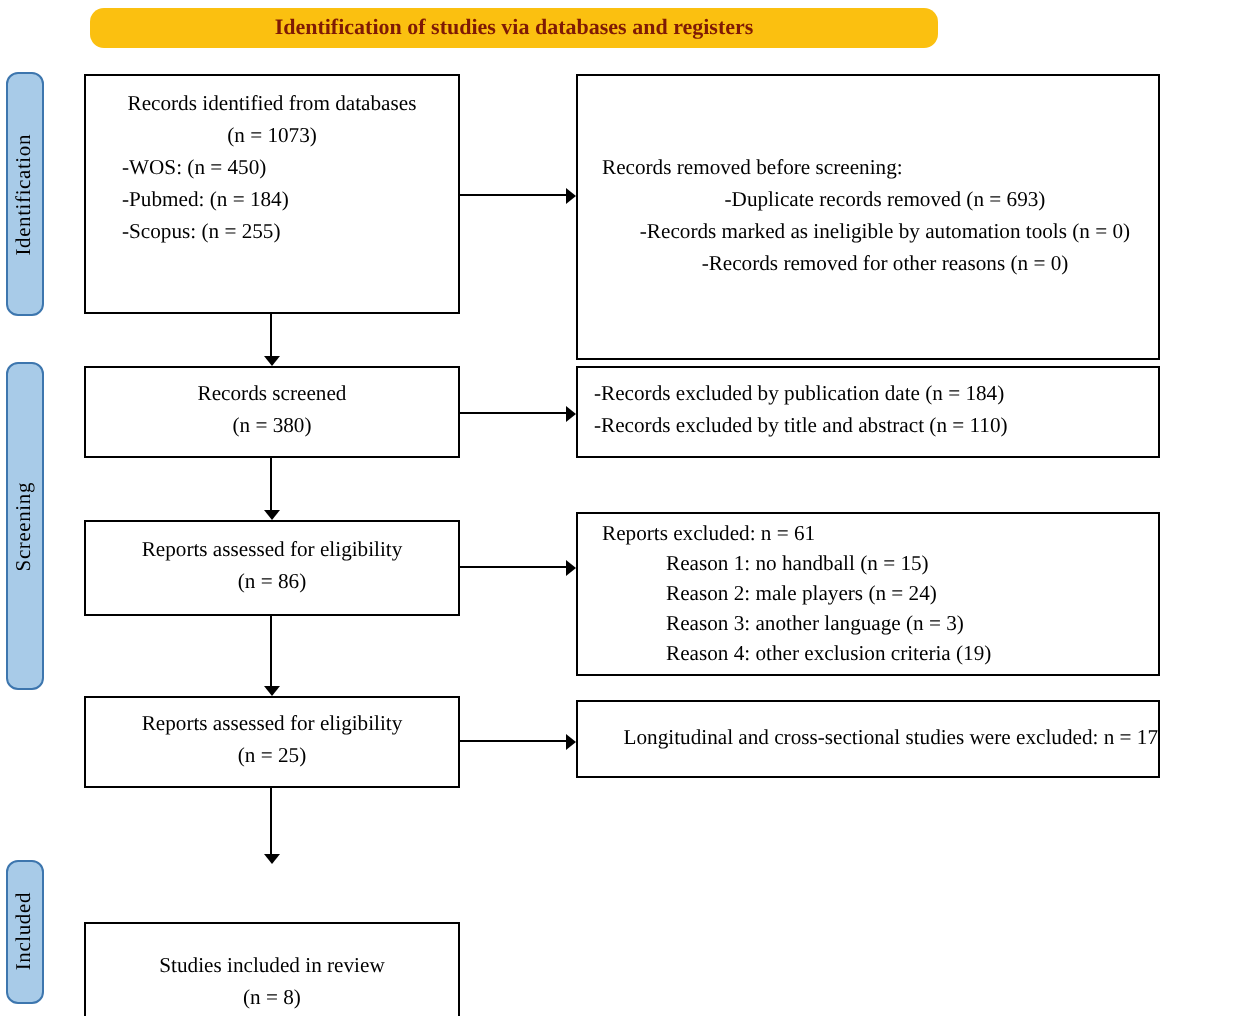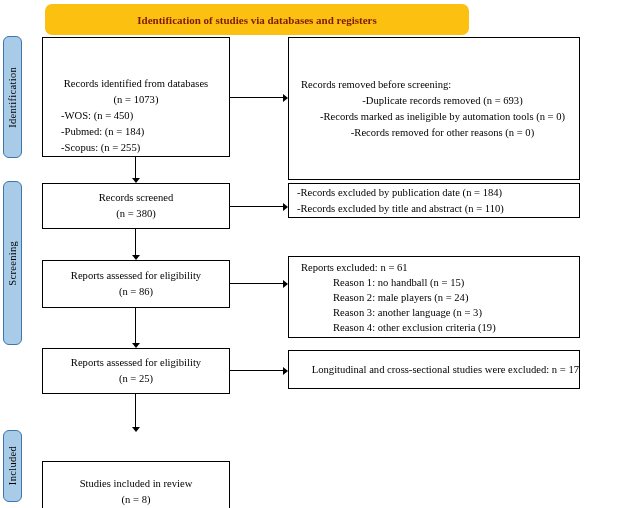--- a/index.html
+++ b/index.html
@@ -1,42 +1,42 @@
 <!DOCTYPE html>
 <html style="--banner_bg: #FBC010; --banner_text: #7E1A05; --stage_fill: #A8CBE8; --stage_border: #3D76AE;"><head>
 <meta charset="utf-8">
 <style>
   * { box-sizing: border-box; margin: 0; padding: 0; }
   html, body { background: #ffffff; }
   body { font-family: "Liberation Serif", "DejaVu Serif", serif; }
   .canvas { position: relative; width: 621px; height: 508px; background: #fff; overflow: hidden; }
 
   .banner {
-    position: absolute; left: 45px; top: 4px; width: 424px; height: 31px;
+    position: absolute; left: 45px; top: 4px; width: 424px; height: 20px;
     background: var(--banner_bg, #FBC010); border-radius: 7px;
     display: flex; align-items: center; justify-content: center;
   }
   .banner span { font-size: 11px; font-weight: bold; color: var(--banner_text, #7E1A05); }
 
   .stage {
     position: absolute; left: 3px; width: 19px;
     background: var(--stage_fill, #A8CBE8);
     border: 1.5px solid var(--stage_border, #3D76AE);
     border-radius: 6px;
     display: flex; align-items: center; justify-content: center;
   }
   .stage span {
     writing-mode: vertical-rl; transform: rotate(180deg);
     font-size: 10.5px; color: #000; letter-spacing: 0.3px; white-space: nowrap;
   }
 
   .fbox {
     position: absolute; background: #fff; border: 1px solid #000;
     display: flex; flex-direction: column;
-    font-size: 10.6px; color: #000; line-height: 16px; justify-content: flex-end;
+    font-size: 10.6px; color: #000; line-height: 16px;
   }
   .jc { justify-content: center; }
   .tc { text-align: center; }
   .lh15 { line-height: 15px; }
   .ll  { text-align: left; padding-left: 18px; }
   .l8  { text-align: left; padding-left: 8px; }
   .l12 { text-align: left; padding-left: 12px; }
   .l15 { text-align: right; padding-left: 15px; }
   .l17 { text-align: center; padding-left: 17px; }
   .l44 { text-align: left; padding-left: 44px; }
@@ -88,21 +88,21 @@
     <div class="l17">-Duplicate records removed (n = 693)</div>
     <div class="l17">-Records marked as ineligible by automation tools (n = 0)</div>
     <div class="l17">-Records removed for other reasons (n = 0)</div>
   </div>
 
   <div class="fbox jc" style="left:42px;top:183px;width:188px;height:46px;">
     <div class="tc">Records screened</div>
     <div class="tc">(n = 380)</div>
   </div>
 
-  <div class="fbox jc" style="left:288px;top:183px;width:292px;height:35px;">
+  <div class="fbox jc" style="left:288px;top:183px;width:292px;height:46px;">
     <div class="l8">-Records excluded by publication date (n = 184)</div>
     <div class="l8">-Records excluded by title and abstract (n = 110)</div>
   </div>
 
   <div class="fbox jc" style="left:42px;top:260px;width:188px;height:48px;">
     <div class="tc">Reports assessed for eligibility</div>
     <div class="tc">(n = 86)</div>
   </div>
 
   <div class="fbox jc lh15" style="left:288px;top:256px;width:292px;height:82px;">

